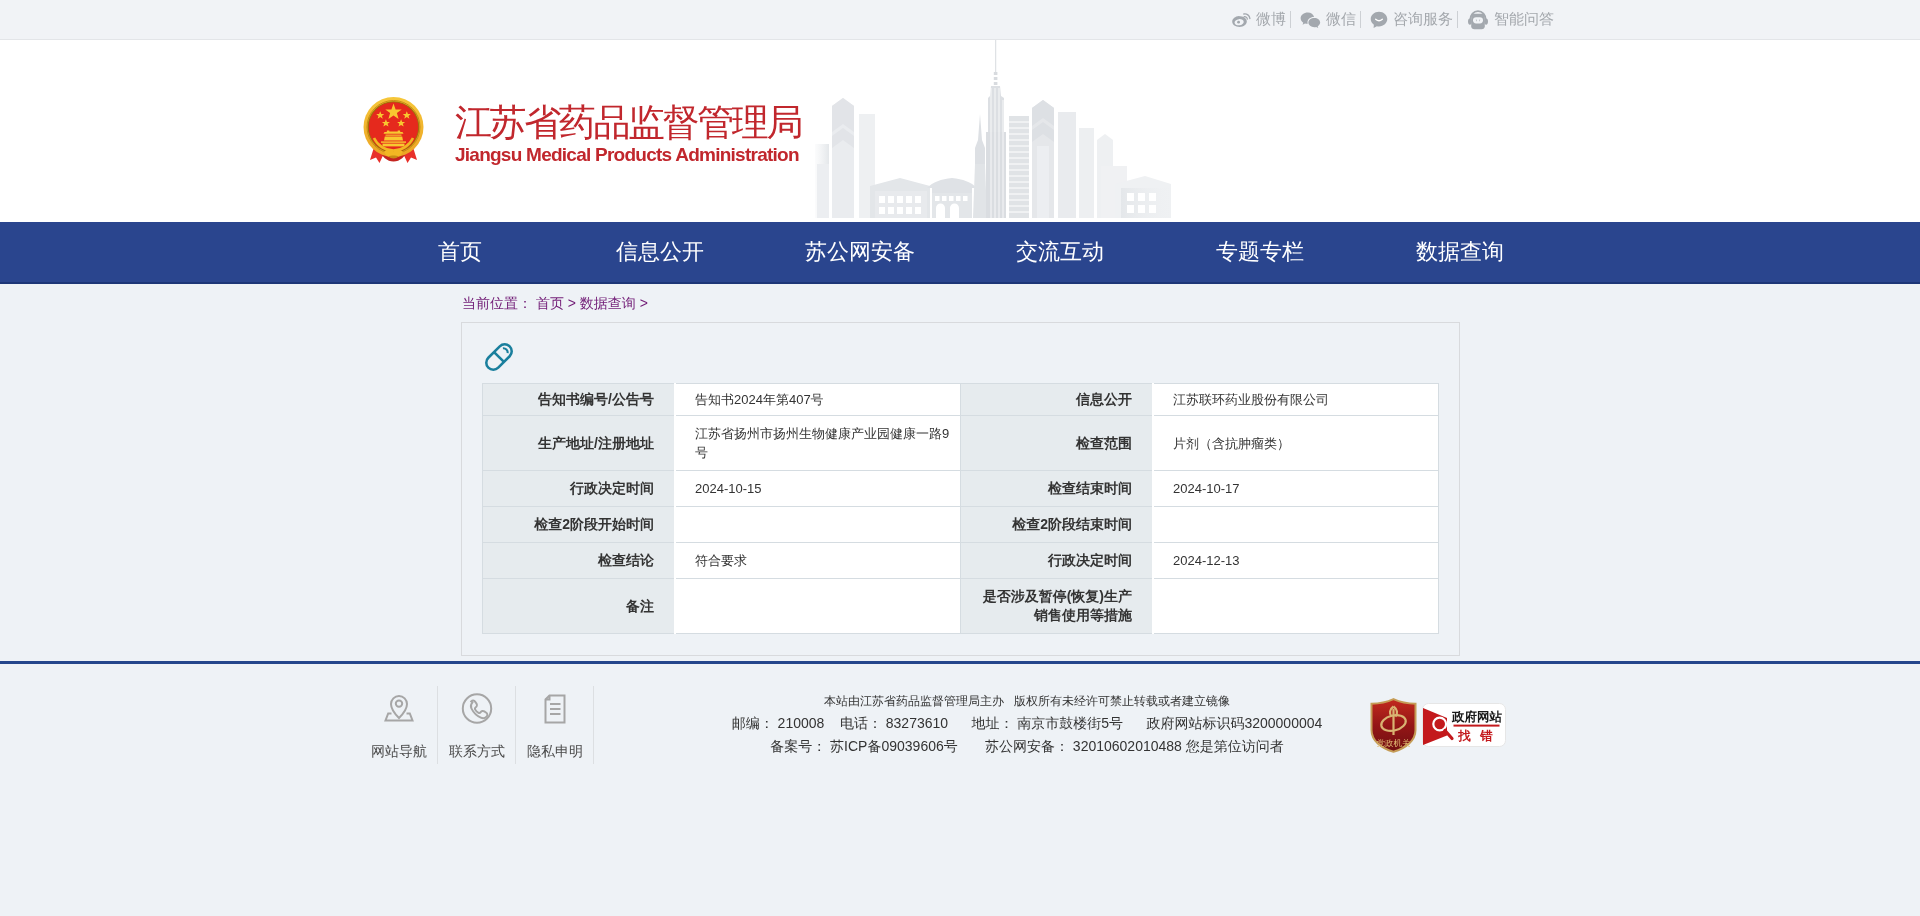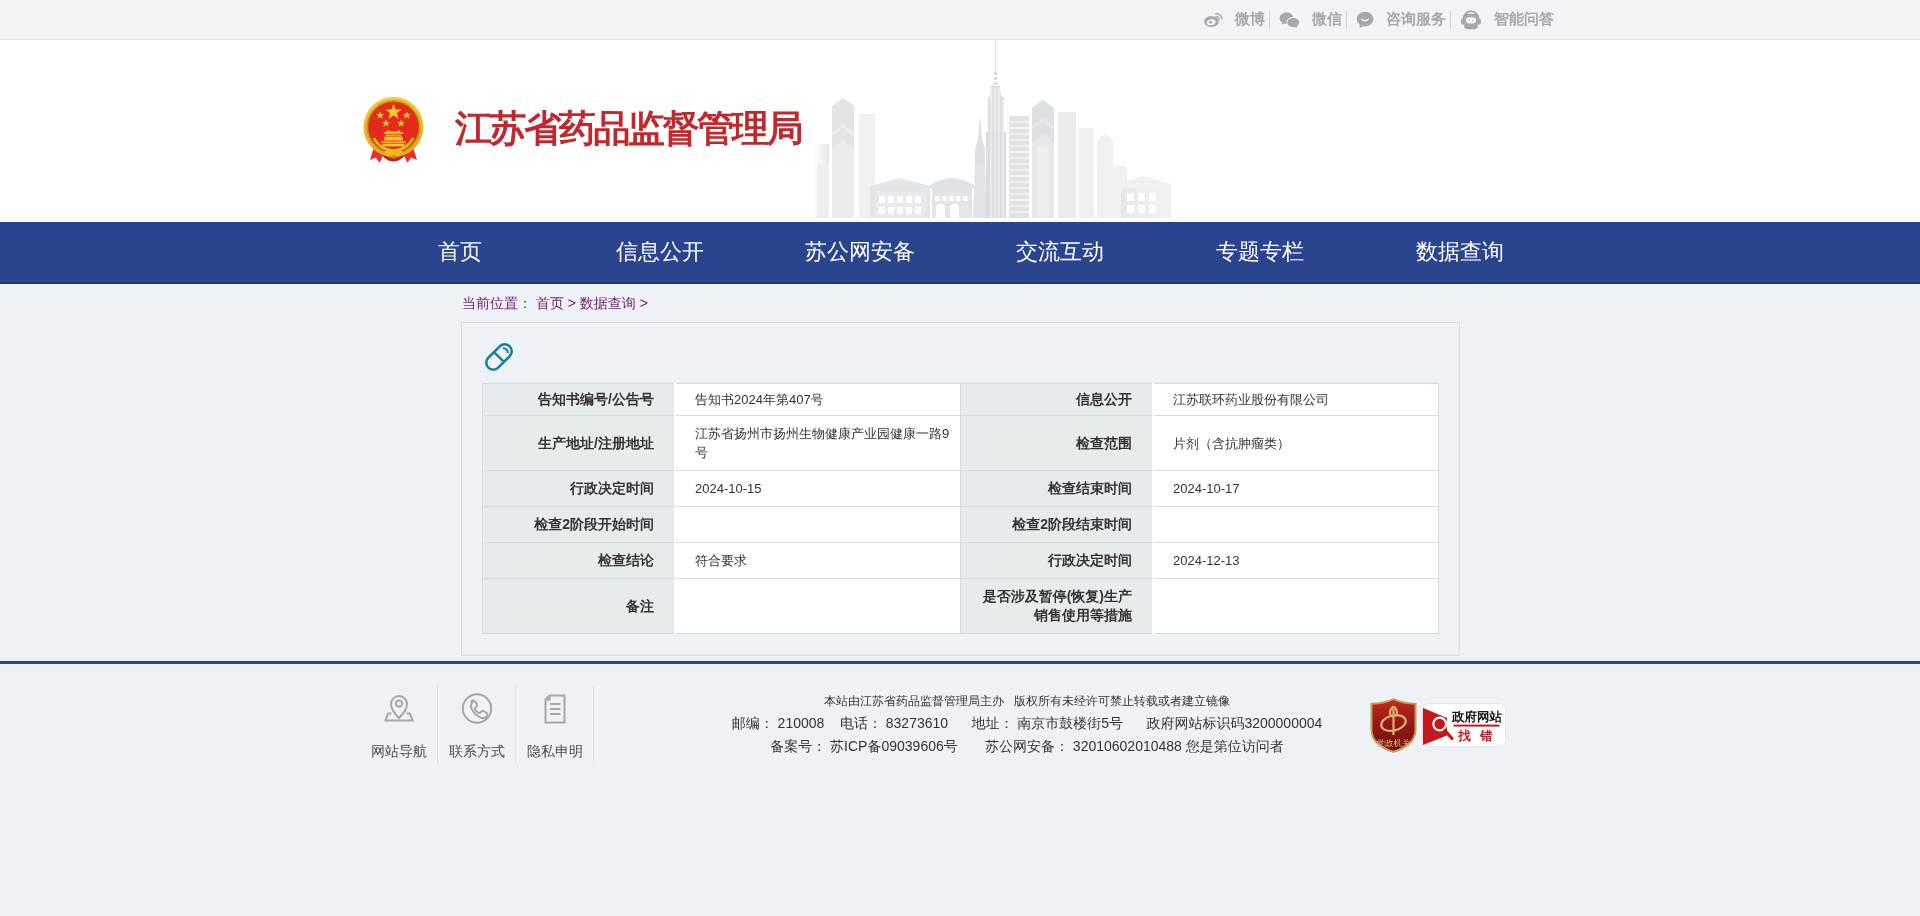--- a/index.html
+++ b/index.html
@@ -1,28 +1,28 @@
 <!DOCTYPE html>
 <html lang="zh"><head>
 <meta charset="utf-8">
 <title>江苏省药品监督管理局</title>
 <style>
 * { margin:0; padding:0; box-sizing:border-box; }
 body { font-family:"Liberation Sans", sans-serif; background:#eef2f6; width:1920px; height:916px; overflow:hidden; }
 
 .topbar { height:40px; background:#f1f3f6; border-bottom:1px solid #e3e5e8; position:relative; }
 .topbar-inner { width:1200px; margin:0 auto; height:39px; display:flex; justify-content:flex-end; align-items:center; color:#a4a8ad; font-size:15px; padding-right:6px; }
-.topitem { display:flex; align-items:center; gap:12px;font-weight:bold; }
+.topitem { display:flex; align-items:center; gap:5px; }
 .topsep { width:1px; height:17px; background:#cdd0d4; margin:0 9px 0 4px; }
 
 .header { height:182px; background:#ffffff; position:relative; overflow:hidden; }
 .header-inner { width:1200px; margin:0 auto; position:relative; height:100%; }
 .emblem { position:absolute; left:1px; top:56px; }
 .titles { position:absolute; left:95px; top:62px; }
-.title-cn { color:#c1272d; font-size:37px; font-weight:bold; letter-spacing:-2.4px; line-height:42px; white-space:nowrap;margin-top:6px; }
+.title-cn { color:#c1272d; font-size:37px; font-weight:normal; letter-spacing:-2.4px; line-height:42px; white-space:nowrap; }
 .title-en { color:#c1272d; font-size:19px; font-weight:bold; margin-top:0px; letter-spacing:-0.75px; white-space:nowrap; }
 .skyline { position:absolute; left:455px; bottom:0; }
 
 .nav { height:62px; background:#2a458e; border-bottom:2px solid #1d3677; }
 .nav-inner { width:1200px; margin:0 auto; display:flex; height:56px;font-family:Liberation Serif, serif; }
 .nav-item { width:200px; text-align:center; line-height:60px; color:#ffffff; font-size:22px; }
 
 .crumbbar { width:1200px; margin:0 auto; padding:11px 0 0 102px; color:#701a75; font-size:14px; height:38px; }
 
 .panel { width:999px; margin:0 auto; border:1px solid #d8dadd; padding:17px 20px 21px 20px; }
@@ -209,20 +209,21 @@
       <rect x="24.5" y="38.6" width="16" height="1.1" fill="#f8c830"></rect>
       <path fill="#f8c830" d="M23 44.6 L23.8 40.6 L41.2 40.6 L42 44.6 Z"></path>
       <rect x="20" y="45.4" width="25" height="1.4" fill="#f8c830"></rect>
       <rect x="21.5" y="47.6" width="22" height="2.8" fill="#f8c830"></rect>
       <path fill="none" stroke="#f2b723" stroke-width="2.6" d="M13 42 A21.5 21.5 0 0 0 52 42"></path>
       <path fill="#f2b723" d="M23 56 C26.5 52.5 30 52 32.5 55.5 C35 52 38.5 52.5 42 56 C39.5 60.5 36 62 32.5 60.5 C29 62 25.5 60.5 23 56 Z"></path>
       <path fill="#c88c14" d="M27.5 60.5 C30 59.3 35 59.3 37.5 60.5 C35.5 63 29.5 63 27.5 60.5 Z"></path>
     </svg></div>
     <div class="titles">
       <div class="title-cn">江苏省药品监督管理局</div>
+      <div class="title-en">Jiangsu Medical Products Administration</div>
     </div>
   </div>
 </div>
 <div class="nav">
   <div class="nav-inner">
     <div class="nav-item">首页</div>
     <div class="nav-item">信息公开</div>
     <div class="nav-item">苏公网安备</div>
     <div class="nav-item">交流互动</div>
     <div class="nav-item">专题专栏</div>

